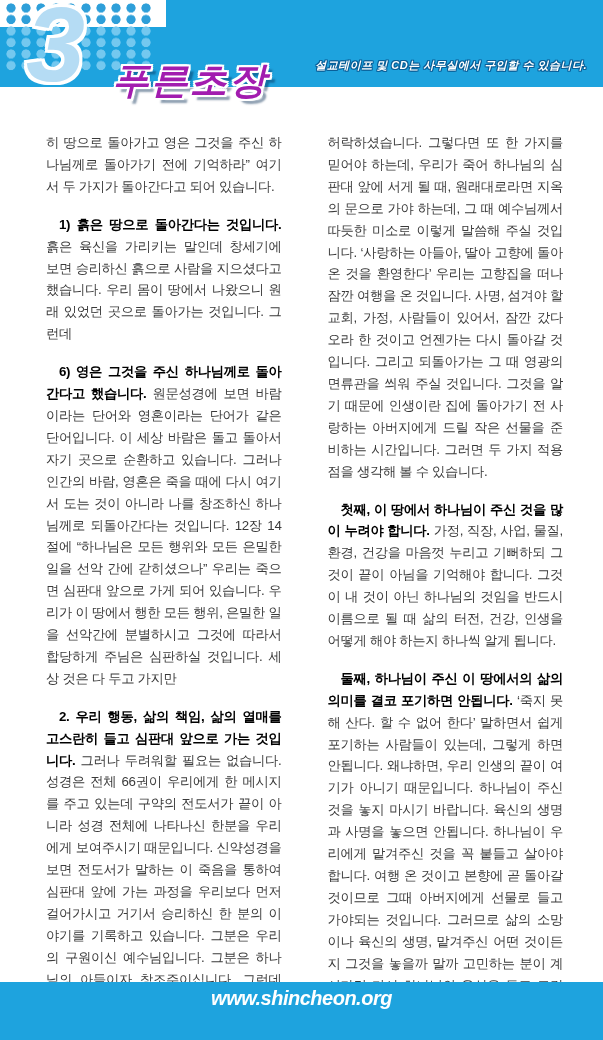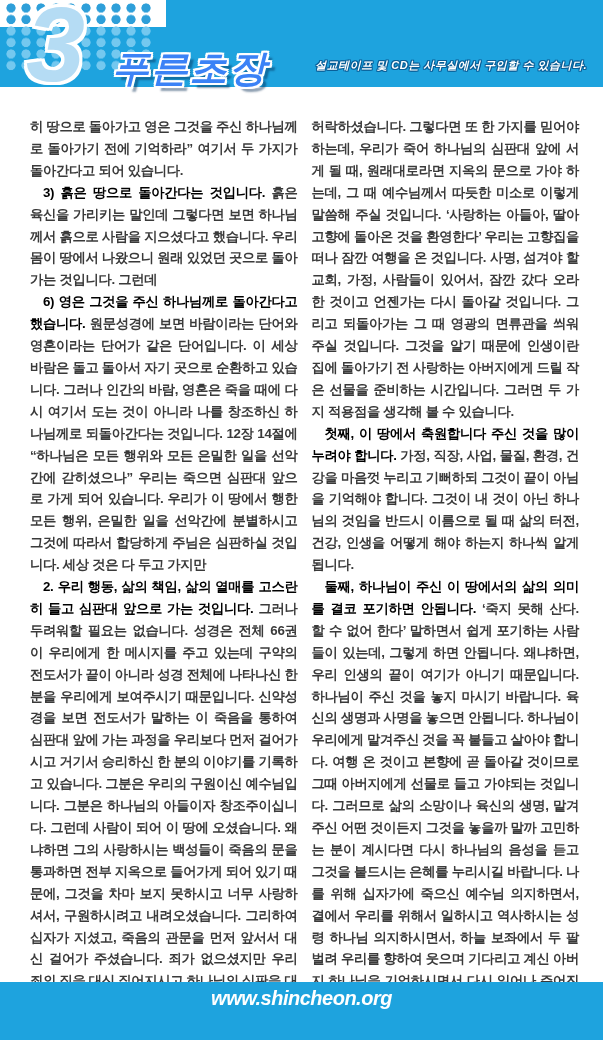--- a/index.html
+++ b/index.html
@@ -24,23 +24,23 @@
     background-size:15px 11.5px;
   }
   .issue-number {
     position:absolute; left:26px; top:-14px;
     font-size:106px; line-height:1.1; font-weight:900; font-style:italic;
     color:var(--number,#b5dcf4); letter-spacing:-4px;
     text-shadow:-3px -3px 0 #fff, 3px -3px 0 #fff, -3px 3px 0 #fff, 3px 3px 0 #fff,
                 0 -3px 0 #fff, 0 3px 0 #fff, -3px 0 0 #fff, 3px 0 0 #fff;
   }
   .page-title {
-    position:absolute; left:112px; top:44px;
+    position:absolute; left:112px; top:56px;
     font-size:37px; font-weight:900; font-style:italic; letter-spacing:2px;
-    color:#3b82f6;
+    color:#a21caf;
     text-shadow:-2px -2px 0 #fff, 2px -2px 0 #fff, -2px 2px 0 #fff, 2px 2px 0 #fff,
                 0 -2px 0 #fff, 0 2px 0 #fff, -2px 0 0 #fff, 2px 0 0 #fff,
                 5px 5px 2px rgba(0,40,80,0.45);
     text-align:center;
   }
   .tagline {
     position:absolute; right:16px; top:58px;
     font-size:11px; font-weight:bold; font-style:italic; letter-spacing:0.5px;
     color:#ffffff;
     text-shadow:-1px -1px 0 #0a5f98, 1px -1px 0 #0a5f98, -1px 1px 0 #0a5f98, 1px 1px 0 #0a5f98,
@@ -51,21 +51,21 @@
     position:absolute; top:116px; left:0; width:603px;
     box-sizing:border-box; padding:0 24px 0 30px;
     display:flex; gap:14px;
   }
   .col {
     flex:1 1 0; min-width:0;
     font-size:13.3px; line-height:21.9px; letter-spacing:-0.3px;
     color:#3a3a3a; text-align:justify;
     word-break:break-all; overflow-wrap:anywhere;
   }
-  .col p { margin:0;font-weight:bold; }
+  .col p { margin:16px; }
   .col p.indent { text-indent:13px; }
   .col b { color:#000000; }
   
   .footer {
     position:absolute; left:0; top:982px; width:603px; height:58px;
     background:var(--band,#1ea3de);
     display:flex; justify-content:center; align-items:flex-start;
   }
   .site-url {
     margin-top:5px;
@@ -84,27 +84,27 @@
     <div class="dots dots-white"></div>
     <div class="dots dots-blue"></div>
     <div class="issue-number">3</div>
     <div class="page-title">푸른초장</div>
     <div class="tagline">설교테이프 및 CD는 사무실에서 구입할 수 있습니다.</div>
   </div>
 
   <div class="columns">
     <div class="col">
         <p><span>히 땅으로 돌아가고 영은 그것을 주신 하나님께로 돌아가기 전에 기억하라” 여기서 두 가지가 돌아간다고 되어 있습니다.</span></p>
-        <p class="indent"><b>3) 흙은 땅으로 돌아간다는 것입니다.</b><span> 흙은 육신을 가리키는 말인데 그렇다면 보면 하나님께서 흙으로 사람을 지으셨다고 했습니다. 우리 몸이 땅에서 나왔으니 원래 있었던 곳으로 돌아가는 것입니다. 그런데</span></p>
+        <p class="indent"><b>1) 흙은 땅으로 돌아간다는 것입니다.</b><span> 흙은 육신을 가리키는 말인데 창세기에 보면 승리하신 흙으로 사람을 지으셨다고 했습니다. 우리 몸이 땅에서 나왔으니 원래 있었던 곳으로 돌아가는 것입니다. 그런데</span></p>
         <p class="indent"><b>6) 영은 그것을 주신 하나님께로 돌아간다고 했습니다.</b><span> 원문성경에 보면 바람이라는 단어와 영혼이라는 단어가 같은 단어입니다. 이 세상 바람은 돌고 돌아서 자기 곳으로 순환하고 있습니다. 그러나 인간의 바람, 영혼은 죽을 때에 다시 여기서 도는 것이 아니라 나를 창조하신 하나님께로 되돌아간다는 것입니다. 12장 14절에 “하나님은 모든 행위와 모든 은밀한 일을 선악 간에 갇히셨으나” 우리는 죽으면 심판대 앞으로 가게 되어 있습니다. 우리가 이 땅에서 행한 모든 행위, 은밀한 일을 선악간에 분별하시고 그것에 따라서 합당하게 주님은 심판하실 것입니다. 세상 것은 다 두고 가지만</span></p>
         <p class="indent"><b>2. 우리 행동, 삶의 책임, 삶의 열매를 고스란히 들고 심판대 앞으로 가는 것입니다.</b><span> 그러나 두려워할 필요는 없습니다. 성경은 전체 66권이 우리에게 한 메시지를 주고 있는데 구약의 전도서가 끝이 아니라 성경 전체에 나타나신 한분을 우리에게 보여주시기 때문입니다. 신약성경을 보면 전도서가 말하는 이 죽음을 통하여 심판대 앞에 가는 과정을 우리보다 먼저 걸어가시고 거기서 승리하신 한 분의 이야기를 기록하고 있습니다. 그분은 우리의 구원이신 예수님입니다. 그분은 하나님의 아들이자 창조주이십니다. 그런데 사람이 되어 이 땅에 오셨습니다. 왜냐하면 그의 사랑하시는 백성들이 죽음의 문을 통과하면 전부 지옥으로 들어가게 되어 있기 때문에, 그것을 차마 보지 못하시고 너무 사랑하셔서, 구원하시려고 내려오셨습니다. 그리하여 십자가 지셨고, 죽음의 관문을 먼저 앞서서 대신 걸어가 주셨습니다. 죄가 없으셨지만 우리 죄의 짐을 대신 짊어지시고 하나님의 심판을 대신 받으셨습니다. 그래서 사망의 권세 아래 갇히셨으나, 3일 후 그 분은 사망의 권세를 깨뜨리시고 죄악의 사슬을 푸심으로 다시 부활하셔서 그 이름을 믿는 모든 사람들에게 하나님의 자녀가 되는 권세를</span></p>
       </div>
     <div class="col">
         <p><span>허락하셨습니다. 그렇다면 또 한 가지를 믿어야 하는데, 우리가 죽어 하나님의 심판대 앞에 서게 될 때, 원래대로라면 지옥의 문으로 가야 하는데, 그 때 예수님께서 따듯한 미소로 이렇게 말씀해 주실 것입니다. ‘사랑하는 아들아, 딸아 고향에 돌아온 것을 환영한다’ 우리는 고향집을 떠나 잠깐 여행을 온 것입니다. 사명, 섬겨야 할 교회, 가정, 사람들이 있어서, 잠깐 갔다 오라 한 것이고 언젠가는 다시 돌아갈 것입니다. 그리고 되돌아가는 그 때 영광의 면류관을 씌워 주실 것입니다. 그것을 알기 때문에 인생이란 집에 돌아가기 전 사랑하는 아버지에게 드릴 작은 선물을 준비하는 시간입니다. 그러면 두 가지 적용점을 생각해 볼 수 있습니다.</span></p>
-        <p class="indent"><b>첫째, 이 땅에서 축원합니다 주신 것을 많이 누려야 합니다.</b><span> 가정, 직장, 사업, 물질, 환경, 건강을 마음껏 누리고 기뻐하되 그것이 끝이 아님을 기억해야 합니다. 그것이 내 것이 아닌 하나님의 것임을 반드시 이름으로 될 때 삶의 터전, 건강, 인생을 어떻게 해야 하는지 하나씩 알게 됩니다.</span></p>
+        <p class="indent"><b>첫째, 이 땅에서 하나님이 주신 것을 많이 누려야 합니다.</b><span> 가정, 직장, 사업, 물질, 환경, 건강을 마음껏 누리고 기뻐하되 그것이 끝이 아님을 기억해야 합니다. 그것이 내 것이 아닌 하나님의 것임을 반드시 이름으로 될 때 삶의 터전, 건강, 인생을 어떻게 해야 하는지 하나씩 알게 됩니다.</span></p>
         <p class="indent"><b>둘째, 하나님이 주신 이 땅에서의 삶의 의미를 결코 포기하면 안됩니다.</b><span> ‘죽지 못해 산다. 할 수 없어 한다’ 말하면서 쉽게 포기하는 사람들이 있는데, 그렇게 하면 안됩니다. 왜냐하면, 우리 인생의 끝이 여기가 아니기 때문입니다. 하나님이 주신 것을 놓지 마시기 바랍니다. 육신의 생명과 사명을 놓으면 안됩니다. 하나님이 우리에게 맡겨주신 것을 꼭 붙들고 살아야 합니다. 여행 온 것이고 본향에 곧 돌아갈 것이므로 그때 아버지에게 선물로 들고 가야되는 것입니다. 그러므로 삶의 소망이나 육신의 생명, 맡겨주신 어떤 것이든지 그것을 놓을까 말까 고민하는 분이 계시다면 다시 하나님의 음성을 듣고 그것을 붙드시는 은혜를 누리시길 바랍니다. 나를 위해 십자가에 죽으신 예수님 의지하면서, 곁에서 우리를 위해서 일하시고 역사하시는 성령 하나님 의지하시면서, 하늘 보좌에서 두 팔 벌려 우리를 향하여 웃으며 기다리고 계신 아버지 하나님을 기억하시면서 다시 일어나 주어진 인생을 힘차게 최선을 다해 달려가십시다. 주님 의지하면 도와주실 것입니다. 그 주님의 은혜를 의지하고, 우리에게 주어진 인생길을 믿음으로 달려가 승리하시는 모든 성도님들 다 되시기를 사랑 많은 예수님 이름으로 간절히 축원합니다.</span></p>
       </div>
   </div>
 
   <div class="footer">
     <div class="site-url">www.shincheon.org</div>
   </div>
 
 </div>
 

